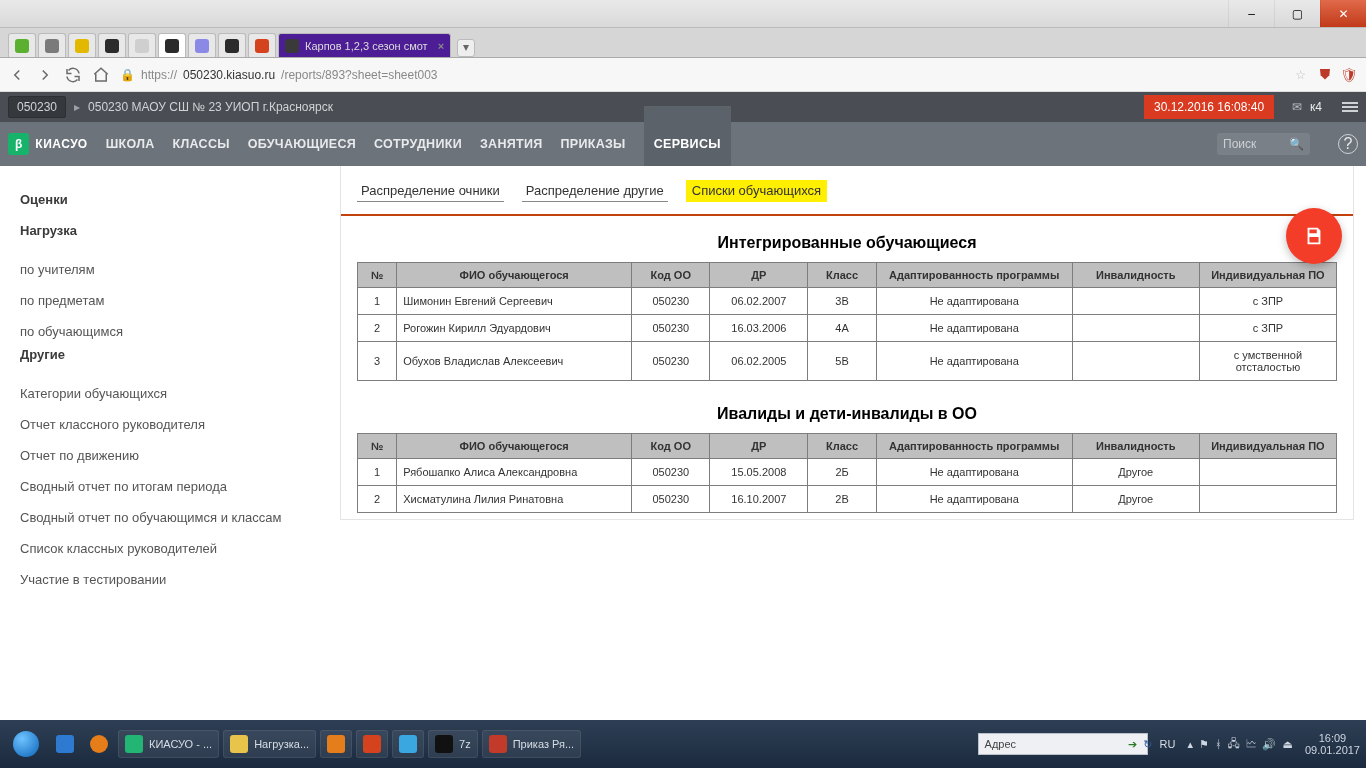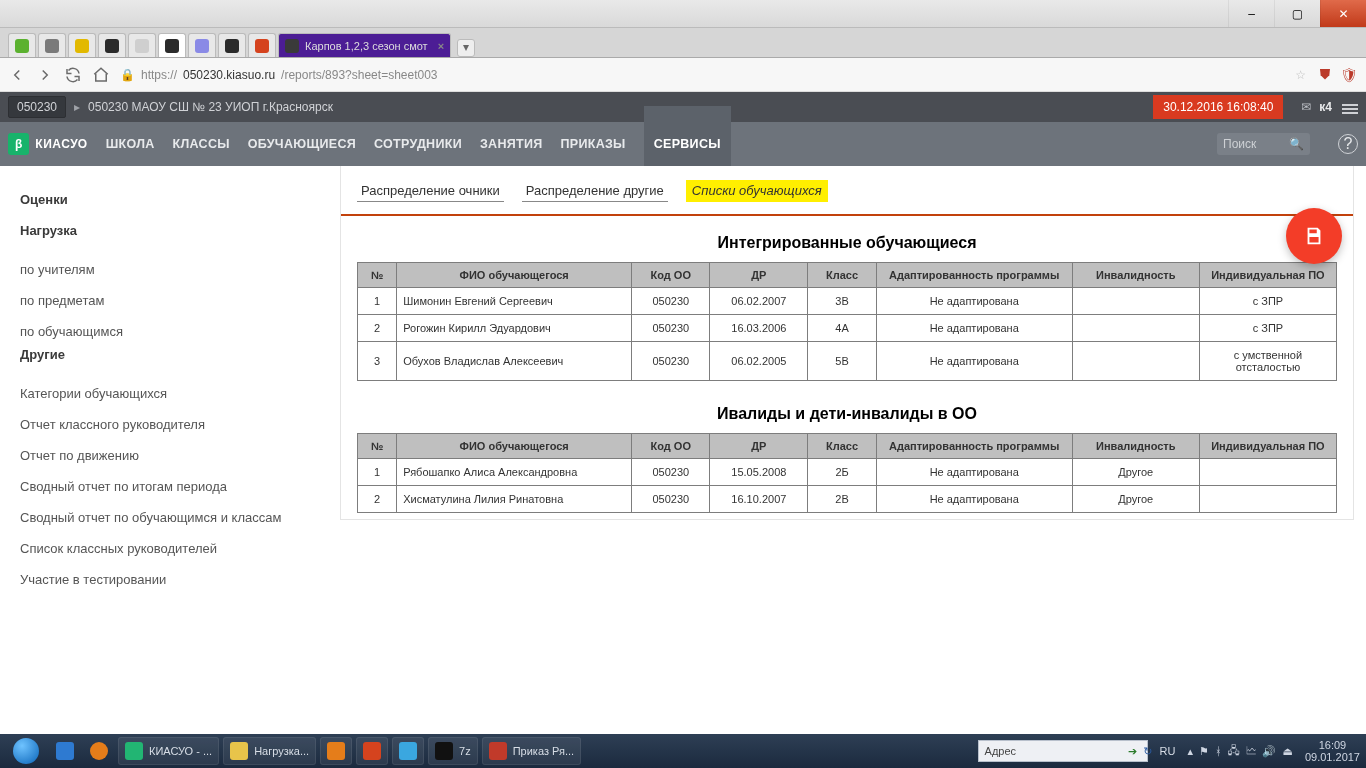--- a/index.html
+++ b/index.html
@@ -29,21 +29,21 @@
   .urlfield .host { color:#333; }
   .urlfield .path { color:#888; }
   .shield { color:#bb3a2a; font-size:14px; }
 
   
   .crumbbar { height:30px; background:#4a4d53; color:#d0d2d6; display:flex; align-items:center; padding:0 8px; font-size:12px;}
   .crumb-seg { background:#35383d; border:1px solid #2d2f33; border-radius:2px; padding:3px 8px; margin-right:8px;}
   .crumb-text { flex:1; }
   .ts-badge { background:#d93a20; color:#fff; padding:5px 10px; font-size:12px; margin-right:10px;}
   .crumb-ico { width:26px; text-align:center; color:#b9bcc2;}
-  .crumb-right { margin-left:auto; display:flex; align-items:flex-end; gap:10px;font-weight:bold;}
+  .crumb-right { margin-left:auto; display:flex; align-items:center; gap:20px;}
   .klabel { color:#e9eaec; font-size:12px;}
   .hambox { display:flex; flex-direction:column; gap:2px;}
   .hambox span{ width:16px; height:2px; background:#cfd1d5; display:block;}
 
   
   .mainnav { height:44px; background:#6d737b; display:flex; align-items:center; padding:0 8px; gap:18px; }
   .brand { display:flex; align-items:center; gap:6px; }
   .brand-badge { background:#18b36b; color:#fff; font-weight:bold; padding:4px 7px; border-radius:3px;}
   .brand-text { color:#fff; font-weight:bold; letter-spacing:0.5px;}
   .mnav { color:#e8eaec; font-size:12.5px; font-weight:bold; letter-spacing:0.3px;}
@@ -56,35 +56,35 @@
   
   .workspace { display:flex; height:calc(768px - 28px - 30px - 34px - 30px - 44px - 34px); }
   .sidebar { width:340px; padding:26px 20px 10px 20px; background:#fff;}
   .side-sec { font-weight:bold; color:#3a3a3a; margin:0 0 16px 0; font-size:13px;}
   .side-item { color:#555; font-size:13px; padding:8px 0;}
   .content { flex:1; background:#fff; padding:0 12px 20px 0; overflow:auto;}
   .pane { border:1px solid #e4e4e4; border-top:none; background:#fff; }
 
   .tabs-row { display:flex; gap:18px; padding:14px 16px 12px 16px; border-bottom:2px solid #c2410c; }
   .ptab { font-size:13px; color:#333; padding:3px 4px; border-bottom:1.5px solid #888;}
-  .ptab.hl { background:#ffef00; border-bottom:none; padding:3px 6px;font-style:italic;}
+  .ptab.hl { background:#ffef00; border-bottom:none; padding:3px 6px;}
 
   .tbl-wrap { padding:14px 16px 6px 16px; }
   .tbl-title { text-align:center; font-weight:bold; font-size:16px; margin:4px 0 10px 0;}
   table.rep { width:100%; border-collapse:collapse; font-size:11px; color:#333;}
   table.rep th { background:#bfbfbf; border:1px solid #7d7d7d; padding:6px 4px; font-weight:bold;}
   table.rep td { border:1px solid #7d7d7d; padding:7px 6px;}
   table.rep td.c, table.rep th.c { text-align:center;}
   table.rep td.l { text-align:left;}
 
   .fab { position:absolute; right:24px; top:208px; width:56px; height:56px; border-radius:50%; background:#f33d28; color:#fff; display:flex; align-items:center; justify-content:center; box-shadow:0 3px 8px rgba(0,0,0,0.25);}
   .fab svg{width:22px;height:22px;}
 
   
-  .taskbar { position:absolute; bottom:0; left:0; right:0; height:34px; background:linear-gradient(#2e3f55,#1b2a3e); display:flex; align-items:center; padding:0 6px; gap:4px; color:#d7dde6; font-size:11px;justify-content:flex-end;}
+  .taskbar { position:absolute; bottom:0; left:0; right:0; height:48px; background:linear-gradient(#2e3f55,#1b2a3e); display:flex; align-items:center; padding:0 6px; gap:4px; color:#d7dde6; font-size:11px;justify-content:flex-end;}
   .tb-btn { height:28px; border-radius:3px; padding:0 6px; display:flex; align-items:center; gap:6px;}
   .tb-btn.orb { width:40px; justify-content:center;}
   .tb-btn.app { background:rgba(255,255,255,0.07); border:1px solid rgba(255,255,255,0.08);}
   .tb-ico { width:18px; height:18px; border-radius:3px; display:inline-block;}
   .tb-spacer { flex:1;}
   .addrbox { background:#eef0f4; color:#444; height:22px; display:flex; align-items:center; padding:0 6px; border:1px solid #b8c0cc; gap:6px; width:170px;}
   .addrbox input{ border:none; outline:none; background:transparent; width:100px; font-size:11px;}
   .tray { display:flex; align-items:center; gap:6px; margin-left:8px; color:#cfd6e2;}
   .tray .clock { text-align:center; line-height:1.1; margin-left:6px;}
 </style>

